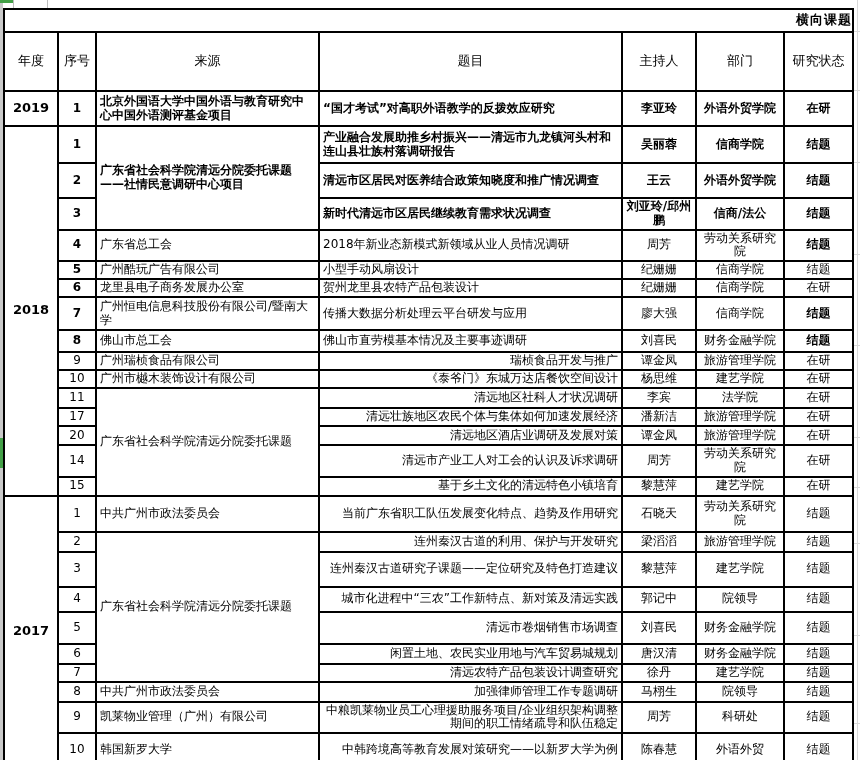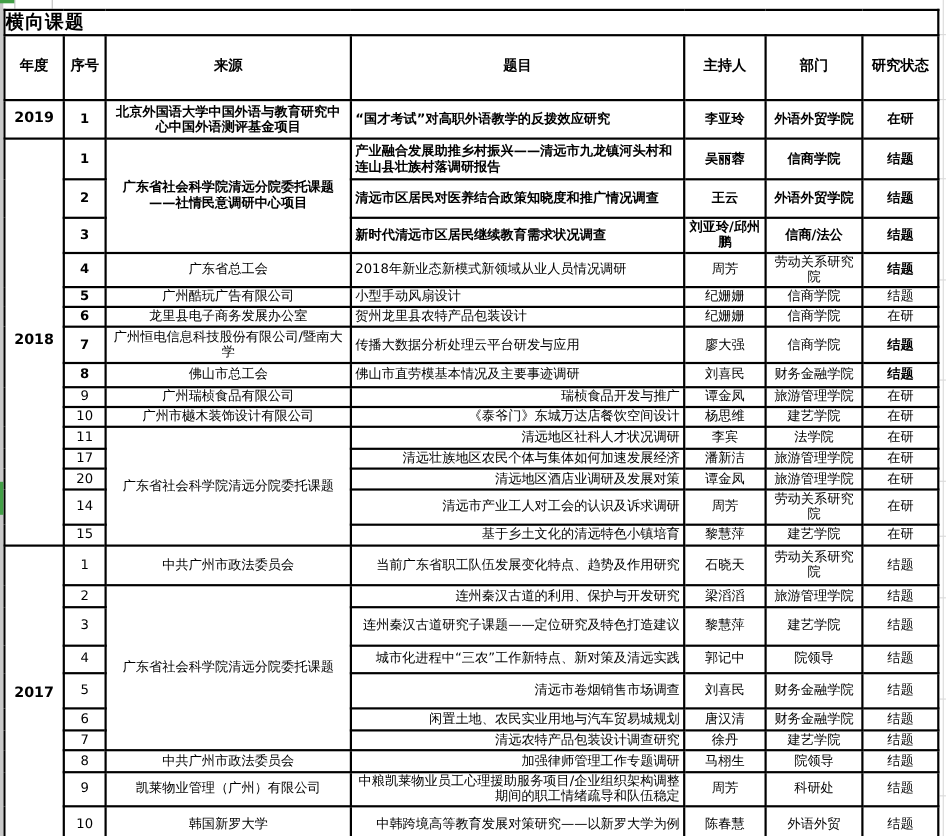--- a/index.html
+++ b/index.html
@@ -15,25 +15,25 @@
   .right-tick{position:absolute;width:8px;height:1px;background:#d9d9d9;z-index:1}
 
   table{
     border-collapse:collapse;table-layout:fixed;position:absolute;left:3px;top:8px;
     width:849px;z-index:2;background:#fff;
   }
   td,th{
     border:2px solid #000;font-size:12px;line-height:1.15;padding:1px 3px;
     vertical-align:middle;overflow:hidden;word-break:break-all;
   }
-  .title-row td{font-size:17px;font-weight:bold;text-align:left;padding:0;letter-spacing:1px}
-  th{font-weight:bold;text-align:center;font-size:13px}
+  .title-row td{font-size:13px;font-weight:bold;text-align:right;padding:0;letter-spacing:1px}
+  th{font-weight:normal;text-align:center;font-size:13px}
   .year{font-weight:bold;text-align:center;font-size:13px}
   .num{text-align:center}
-  .src{text-align:center}
+  .src{text-align:left}
   .ttl{text-align:right}
   .tc{text-align:left}
   .pi,.dept,.status{text-align:center}
   .b{font-weight:bold}
 </style>
 </head>
 <body>
 
 <div class="left-strip">
   <div class="green-mark" style="background: rgb(67, 160, 71);"></div>

